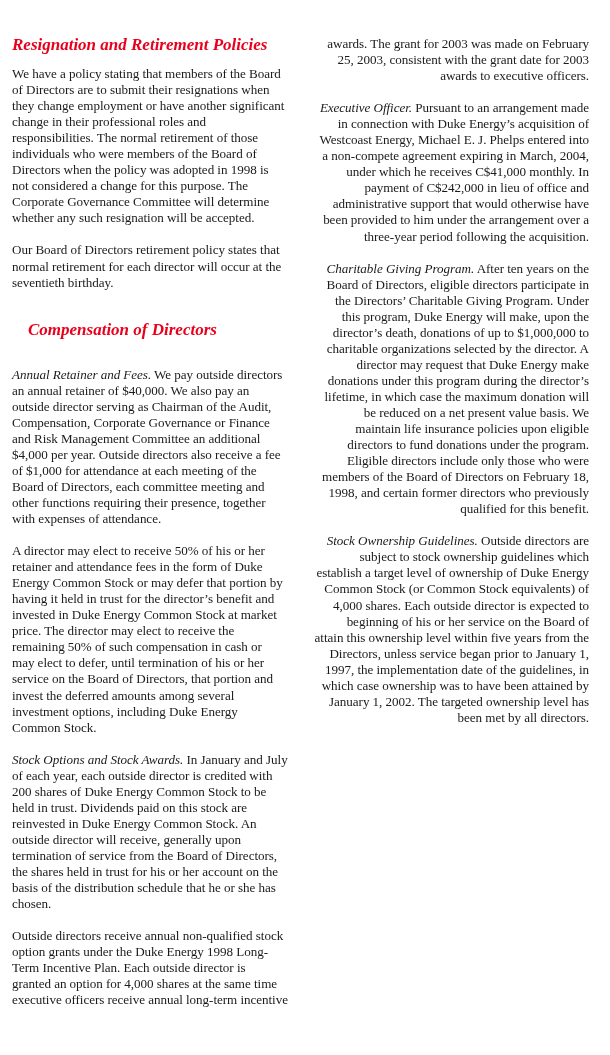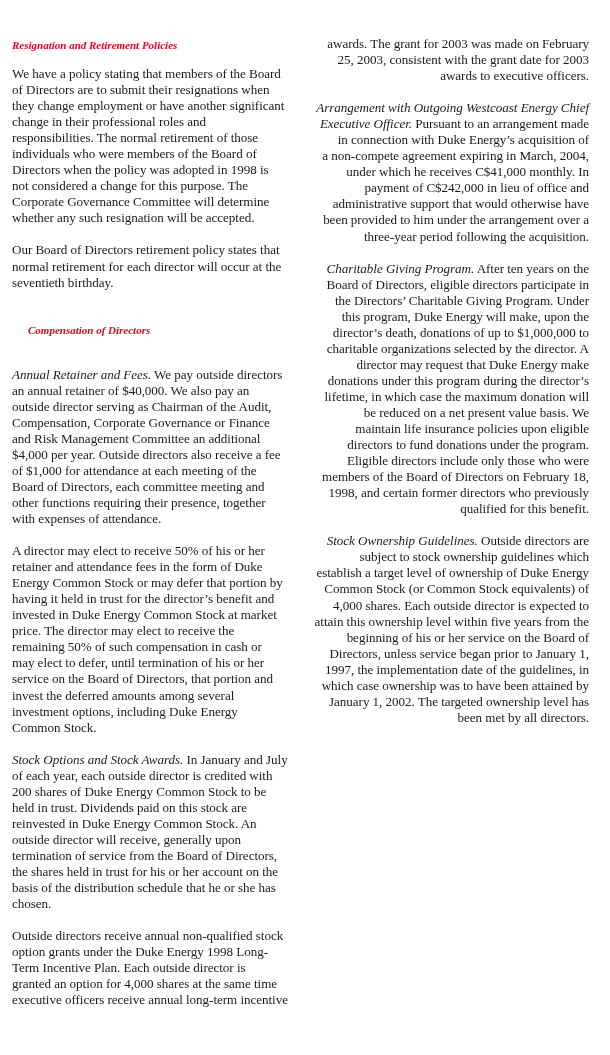--- a/index.html
+++ b/index.html
@@ -2,21 +2,21 @@
 <html><head>
 <meta charset="utf-8">
 <style>
   html, body { margin: 0; padding: 0; background: #ffffff; }
   body { width: 610px; height: 1055px; position: relative; overflow: hidden;
          font-family: "Liberation Serif", "DejaVu Serif", serif; color: #1a1a1a; }
   .col { position: absolute; top: 34px; width: 282px; }
   .col-left { left: 12px; }
   .col-right { left: 307px; top: 36px; text-align: right; }
   .line { display: block; font-size: 13.1px; line-height: 16.05px; white-space: nowrap; letter-spacing: -0.05px; }
-  .heading { display: block; color: #e8001c; font-style: italic; font-size: 11px; line-height: 22px; white-space: nowrap; }
+  .heading { display: block; color: #e8001c; font-style: italic; font-size: 17px; line-height: 22px; white-space: nowrap; }
   .gap { display: block; height: 16px; }
   .hgap { display: block; height: 10px; }
   em { font-style: italic; }
 </style>
 </head>
 <body>
 
 <div class="col col-left">
   <h2 class="heading" style="margin:0;">Resignation and Retirement Policies</h2>
   <div class="hgap"></div>
@@ -96,24 +96,24 @@
 </div>
 
 <div class="col col-right">
   <div>
       <span class="line">awards. The grant for 2003 was made on February</span>
       <span class="line">25, 2003, consistent with the grant date for 2003</span>
       <span class="line">awards to executive officers.</span>
     </div>
   <div class="gap"></div>
   <div>
-    <span class="line"><em>Arrangement with Outgoing Westcoast Energy Chief</em></span>
     <span class="line"><em>Executive Officer.</em><span> Pursuant to an arrangement made</span></span>
     <div>
         <span class="line">in connection with Duke Energy’s acquisition of</span>
+        <span class="line">Westcoast Energy, Michael E. J. Phelps entered into</span>
         <span class="line">a non-compete agreement expiring in March, 2004,</span>
         <span class="line">under which he receives C$41,000 monthly. In</span>
         <span class="line">payment of C$242,000 in lieu of office and</span>
         <span class="line">administrative support that would otherwise have</span>
         <span class="line">been provided to him under the arrangement over a</span>
         <span class="line">three-year period following the acquisition.</span>
       </div>
   </div>
   <div class="gap"></div>
   <div>
@@ -137,22 +137,22 @@
       </div>
   </div>
   <div class="gap"></div>
   <div>
     <span class="line"><em>Stock Ownership Guidelines.</em><span> Outside directors are</span></span>
     <div>
         <span class="line">subject to stock ownership guidelines which</span>
         <span class="line">establish a target level of ownership of Duke Energy</span>
         <span class="line">Common Stock (or Common Stock equivalents) of</span>
         <span class="line">4,000 shares. Each outside director is expected to</span>
+        <span class="line">beginning of his or her service on the Board of</span>
         <span class="line">attain this ownership level within five years from the</span>
-        <span class="line">beginning of his or her service on the Board of</span>
         <span class="line">Directors, unless service began prior to January 1,</span>
         <span class="line">1997, the implementation date of the guidelines, in</span>
         <span class="line">which case ownership was to have been attained by</span>
         <span class="line">January 1, 2002. The targeted ownership level has</span>
         <span class="line">been met by all directors.</span>
       </div>
   </div>
 </div>
 
 </body></html>

